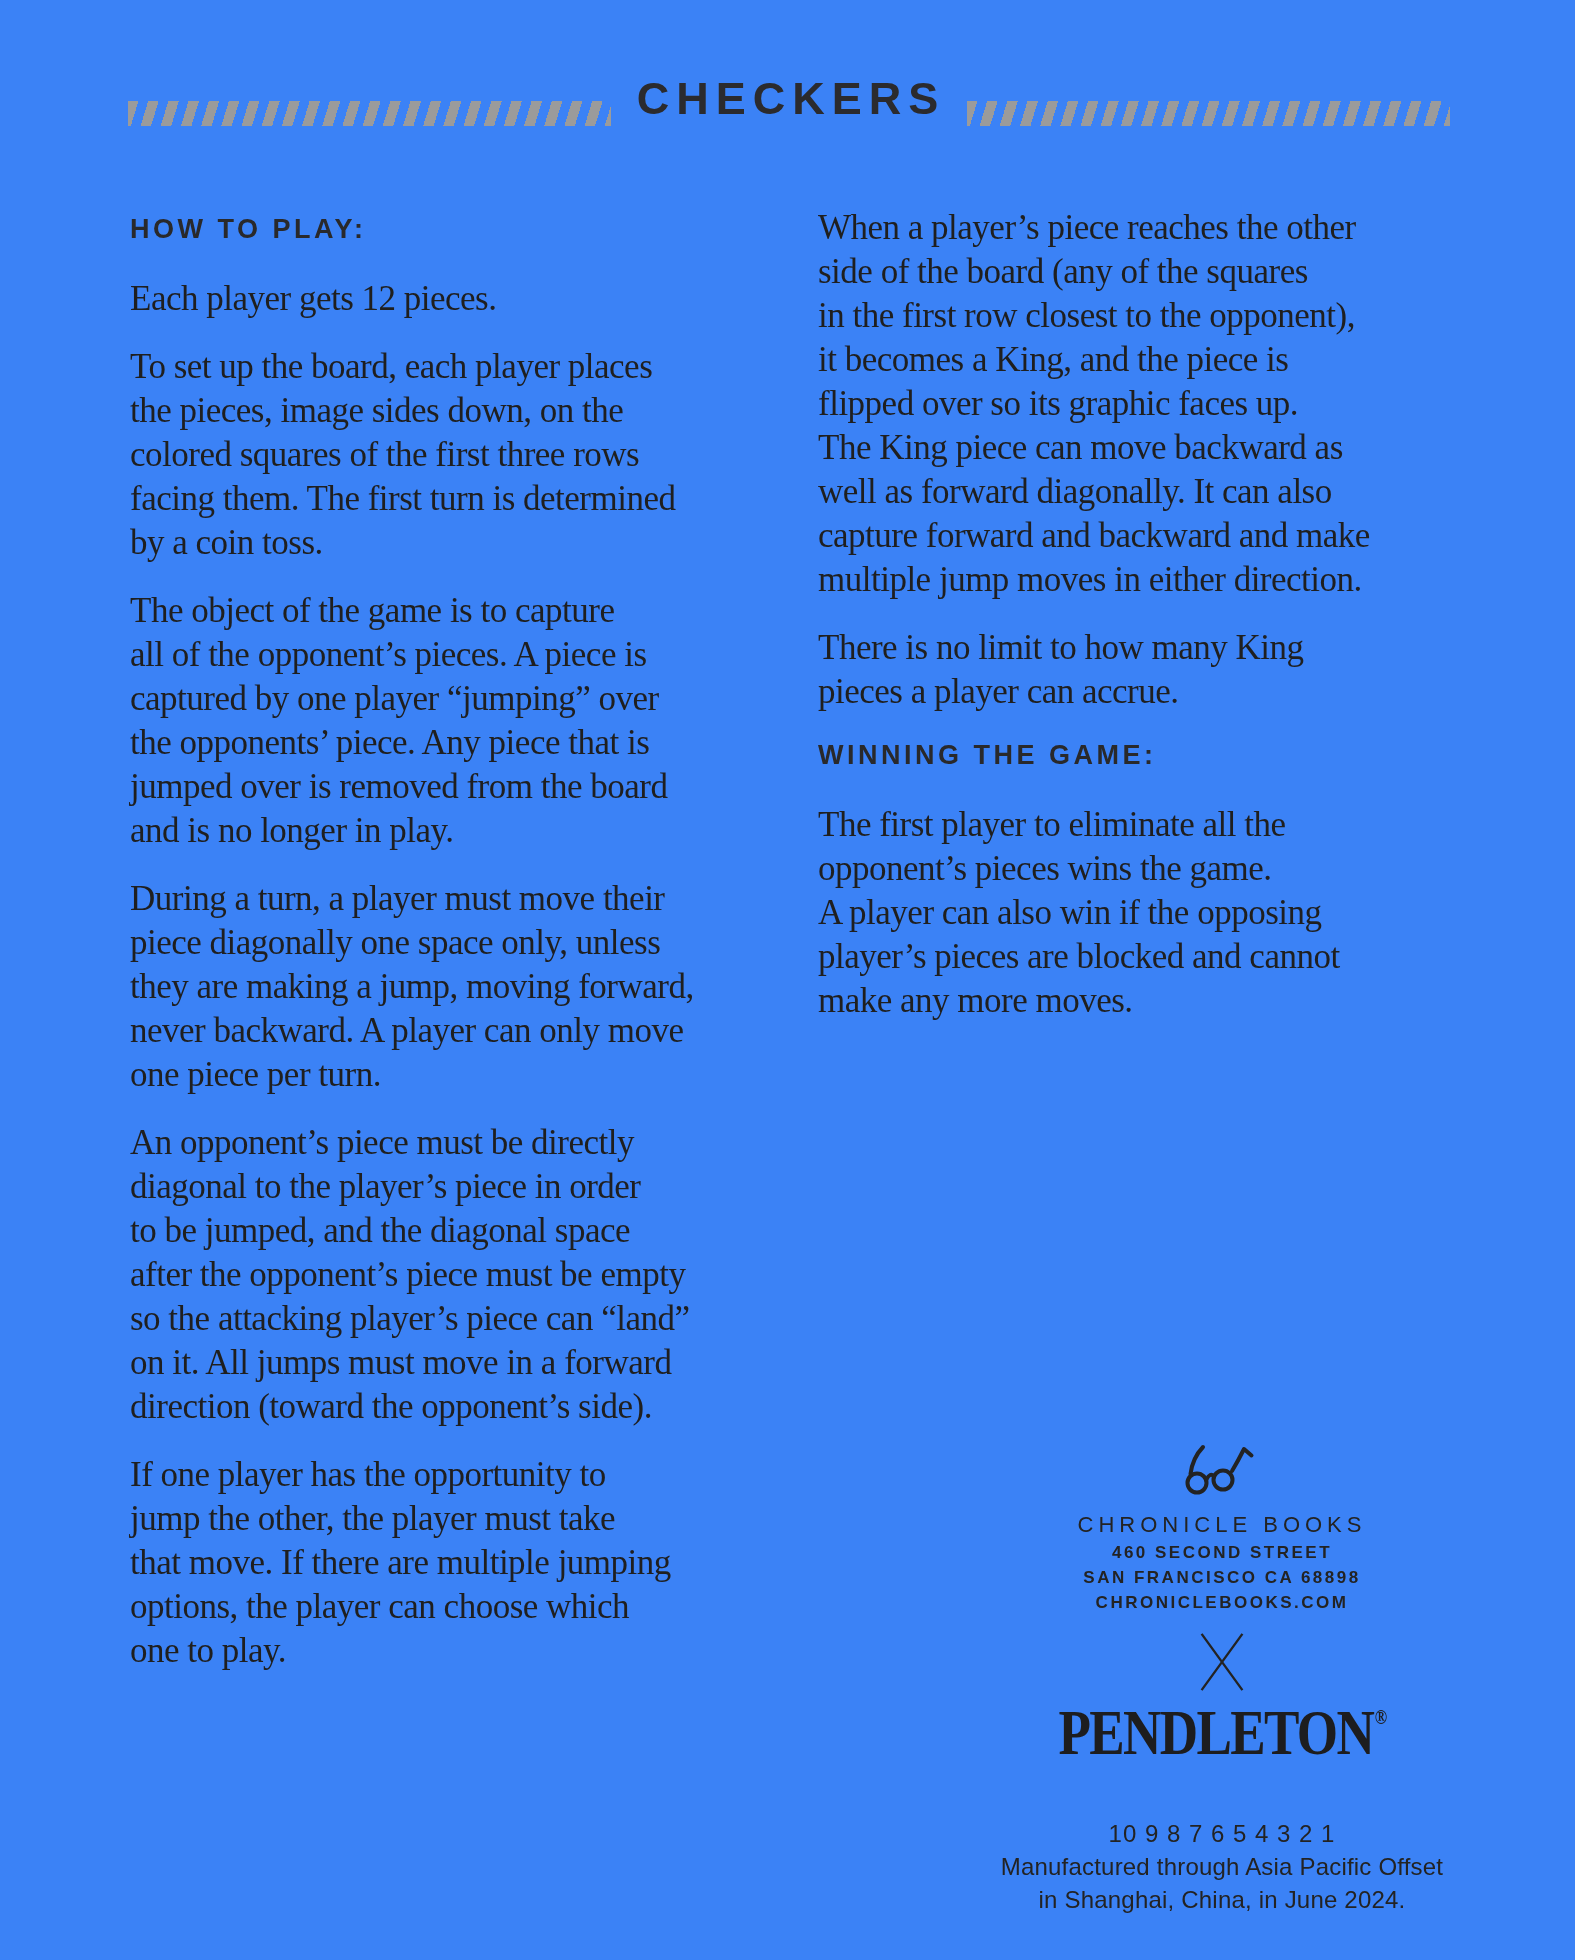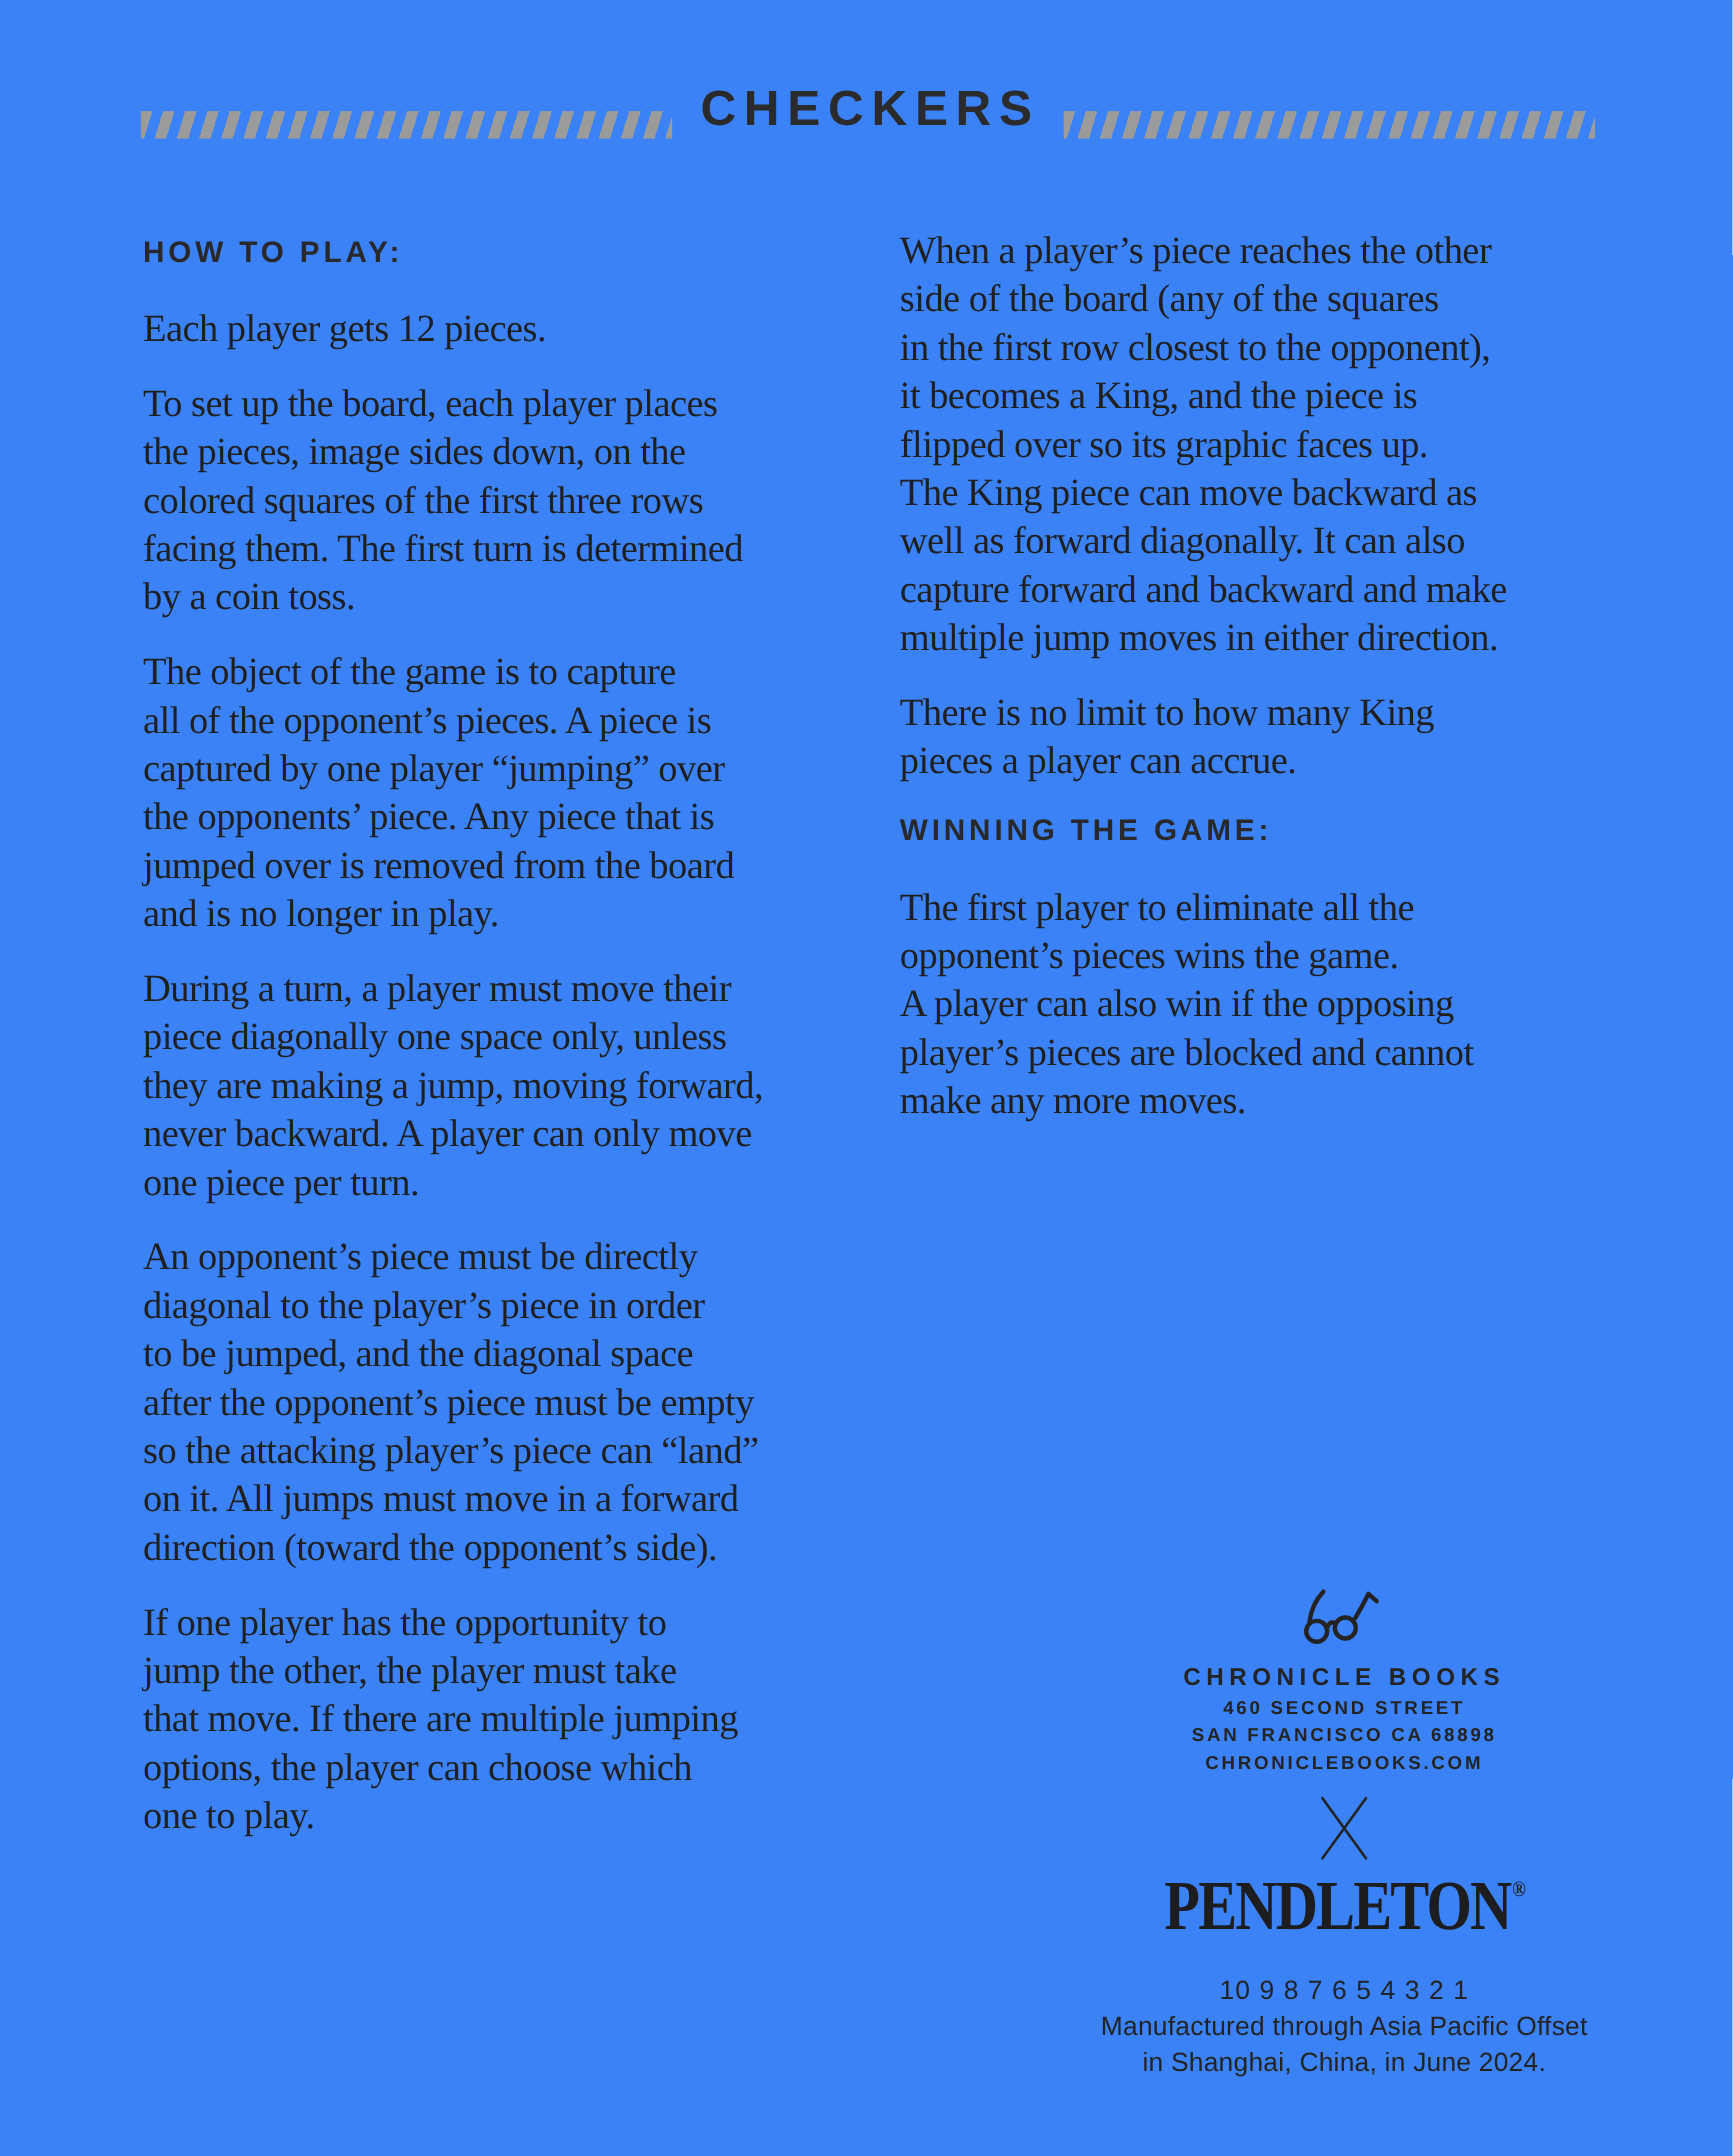--- a/index.html
+++ b/index.html
@@ -52,40 +52,40 @@
   .colophon{
     position:absolute;left:942px;top:1440px;width:560px;
     text-align:center;
     font-family:"Liberation Sans",sans-serif;
     color:#232323;
   }
   .glasses-wrap{height:60px;}
   .glasses-wrap svg{display:inline-block;}
   .publisher-name{
     margin-top:10px;
-    font-weight:bold;font-size:22px;line-height:30px;letter-spacing:5px;text-align:center;
+    font-weight:normal;font-size:22px;line-height:30px;letter-spacing:5px;text-align:center;
   }
   .publisher-line{
     font-weight:bold;font-size:17px;line-height:25px;letter-spacing:2.5px;
   }
   .xmark-wrap{margin-top:13px;height:68px;}
   .pendleton{
     margin-top:2px;
     font-family:"Liberation Serif",serif;
     font-weight:bold;font-size:64px;line-height:70px;
     letter-spacing:-2px;color:#1d1d1f;
     transform:scaleX(0.83);transform-origin:50% 50%;
     white-space:nowrap;
   }
   .pendleton .reg{
     font-size:20px;letter-spacing:0;
     position:relative;top:-30px;left:2px;
   }
   .print-run{
-    margin-top:11px;
+    margin-top:36px;
     font-size:24px;line-height:32px;letter-spacing:1px;
   }
   .mfg-line{font-size:24px;line-height:33px;letter-spacing:0.2px;}
 </style>
 </head>
 <body>
 
 <div class="page">
 
   <div class="masthead">

